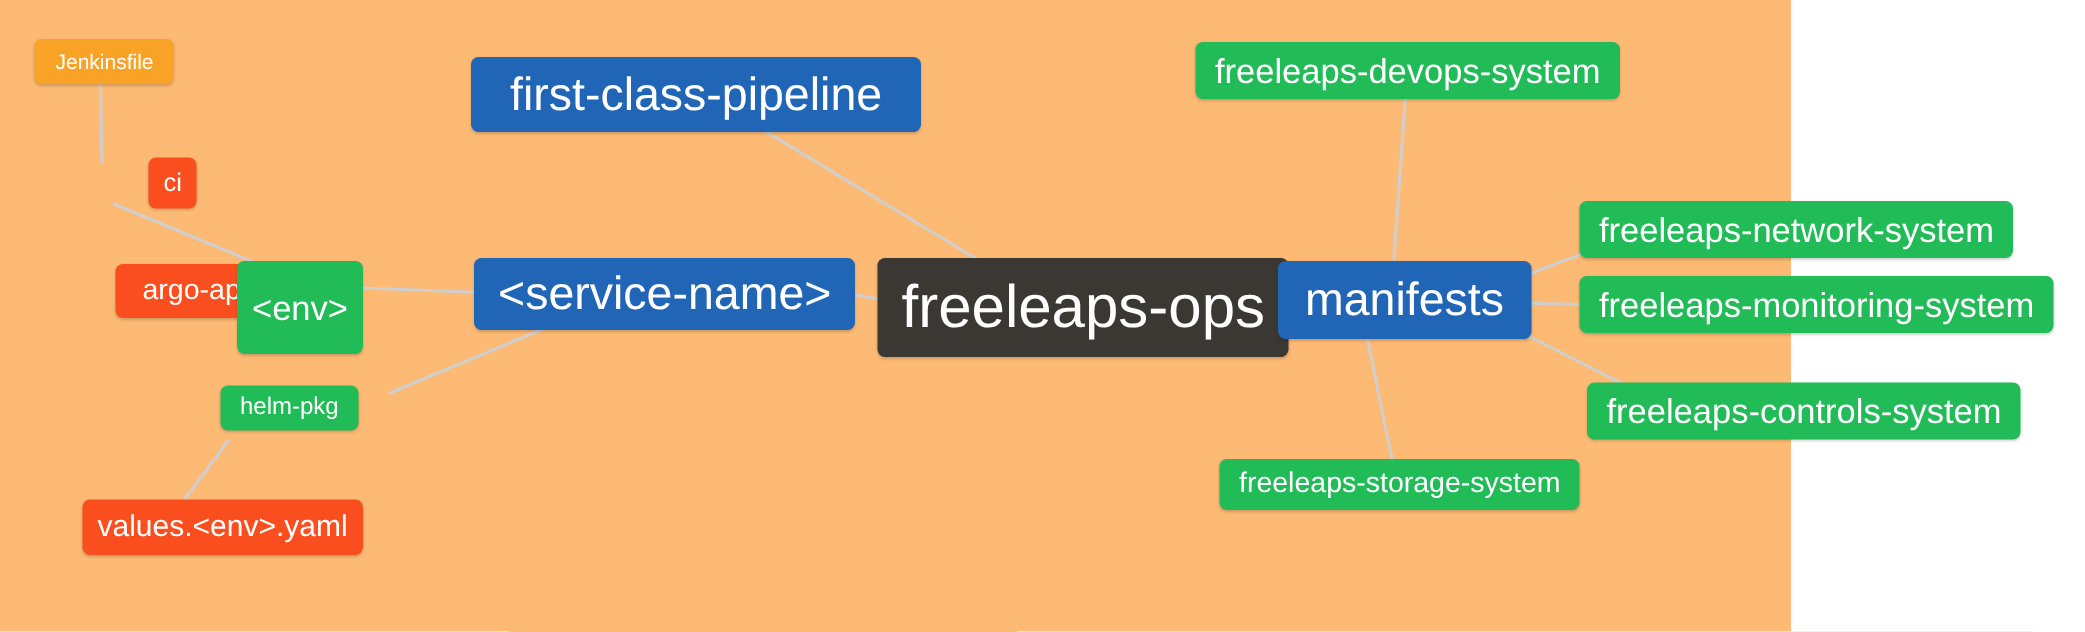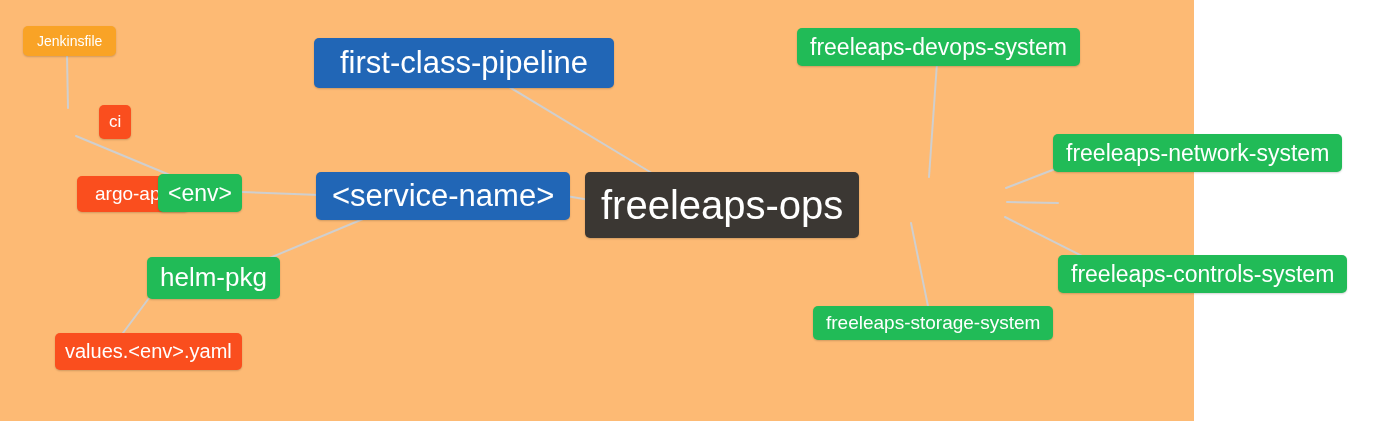--- a/index.html
+++ b/index.html
@@ -69,35 +69,37 @@
     <line x1="1005" y1="217" x2="1088" y2="259"></line>
     <line x1="911" y1="223" x2="929" y2="311"></line>
   </svg>
 
   <div class="node amber" style="left:23px;  top:26px;  font-size:14px; padding:7px 14px;">Jenkinsfile</div>
 
   <div class="node red" style="left:52px;  top:105px; font-size:17px; padding:7px 10px;">ci</div>
 
   <div class="node red" style="left:30px;  top:176px; font-size:19px; padding:7px 18px;">argo-app</div>
 
-  <div class="node green" style="left:158px; top:174px; font-size:23px; padding:6px 10px;">&lt;env&gt;</div>
+  <div class="node green" style="left:158px; top:174px; font-size:23px; padding:18px 10px;">&lt;env&gt;</div>
 
   <div class="node blue" style="left:316px; top:172px; font-size:31px; padding:6px 16px;">&lt;service-name&gt;</div>
 
   <div class="node blue" style="left:314px; top:38px;  font-size:31px; padding:7px 26px;">first-class-pipeline</div>
 
   <div class="node dark" style="left:585px; top:172px; font-size:40px; padding:10px 16px;">freeleaps-ops</div>
 
+  <div class="node blue" style="left:852px; top:174px; font-size:31px; padding:8px 18px;">manifests</div>
 
   <div class="node green" style="left:797px; top:28px;  font-size:23px; padding:6px 13px;">freeleaps-devops-system</div>
 
   <div class="node green" style="left:1053px; top:111px; font-size:23px; padding:6px 13px;margin-top:23px;">freeleaps-network-system</div>
 
+  <div class="node green" style="left:1053px; top:184px; font-size:23px; padding:6px 13px;">freeleaps-monitoring-system</div>
 
   <div class="node green" style="left:1058px; top:255px; font-size:23px; padding:6px 13px;">freeleaps-controls-system</div>
 
   <div class="node green" style="left:813px; top:306px; font-size:19px; padding:6px 13px;">freeleaps-storage-system</div>
 
-  <div class="node green" style="left:147px; top:257px; font-size:26px; padding:6px 13px;">helm-pkg</div>
+  <div class="node green" style="left:147px; top:257px; font-size:16px; padding:6px 13px;">helm-pkg</div>
 
   <div class="node red" style="left:8px;   top:333px; font-size:20px; padding:7px 10px;">values.&lt;env&gt;.yaml</div>
 
 </div>
 
 </body></html>

